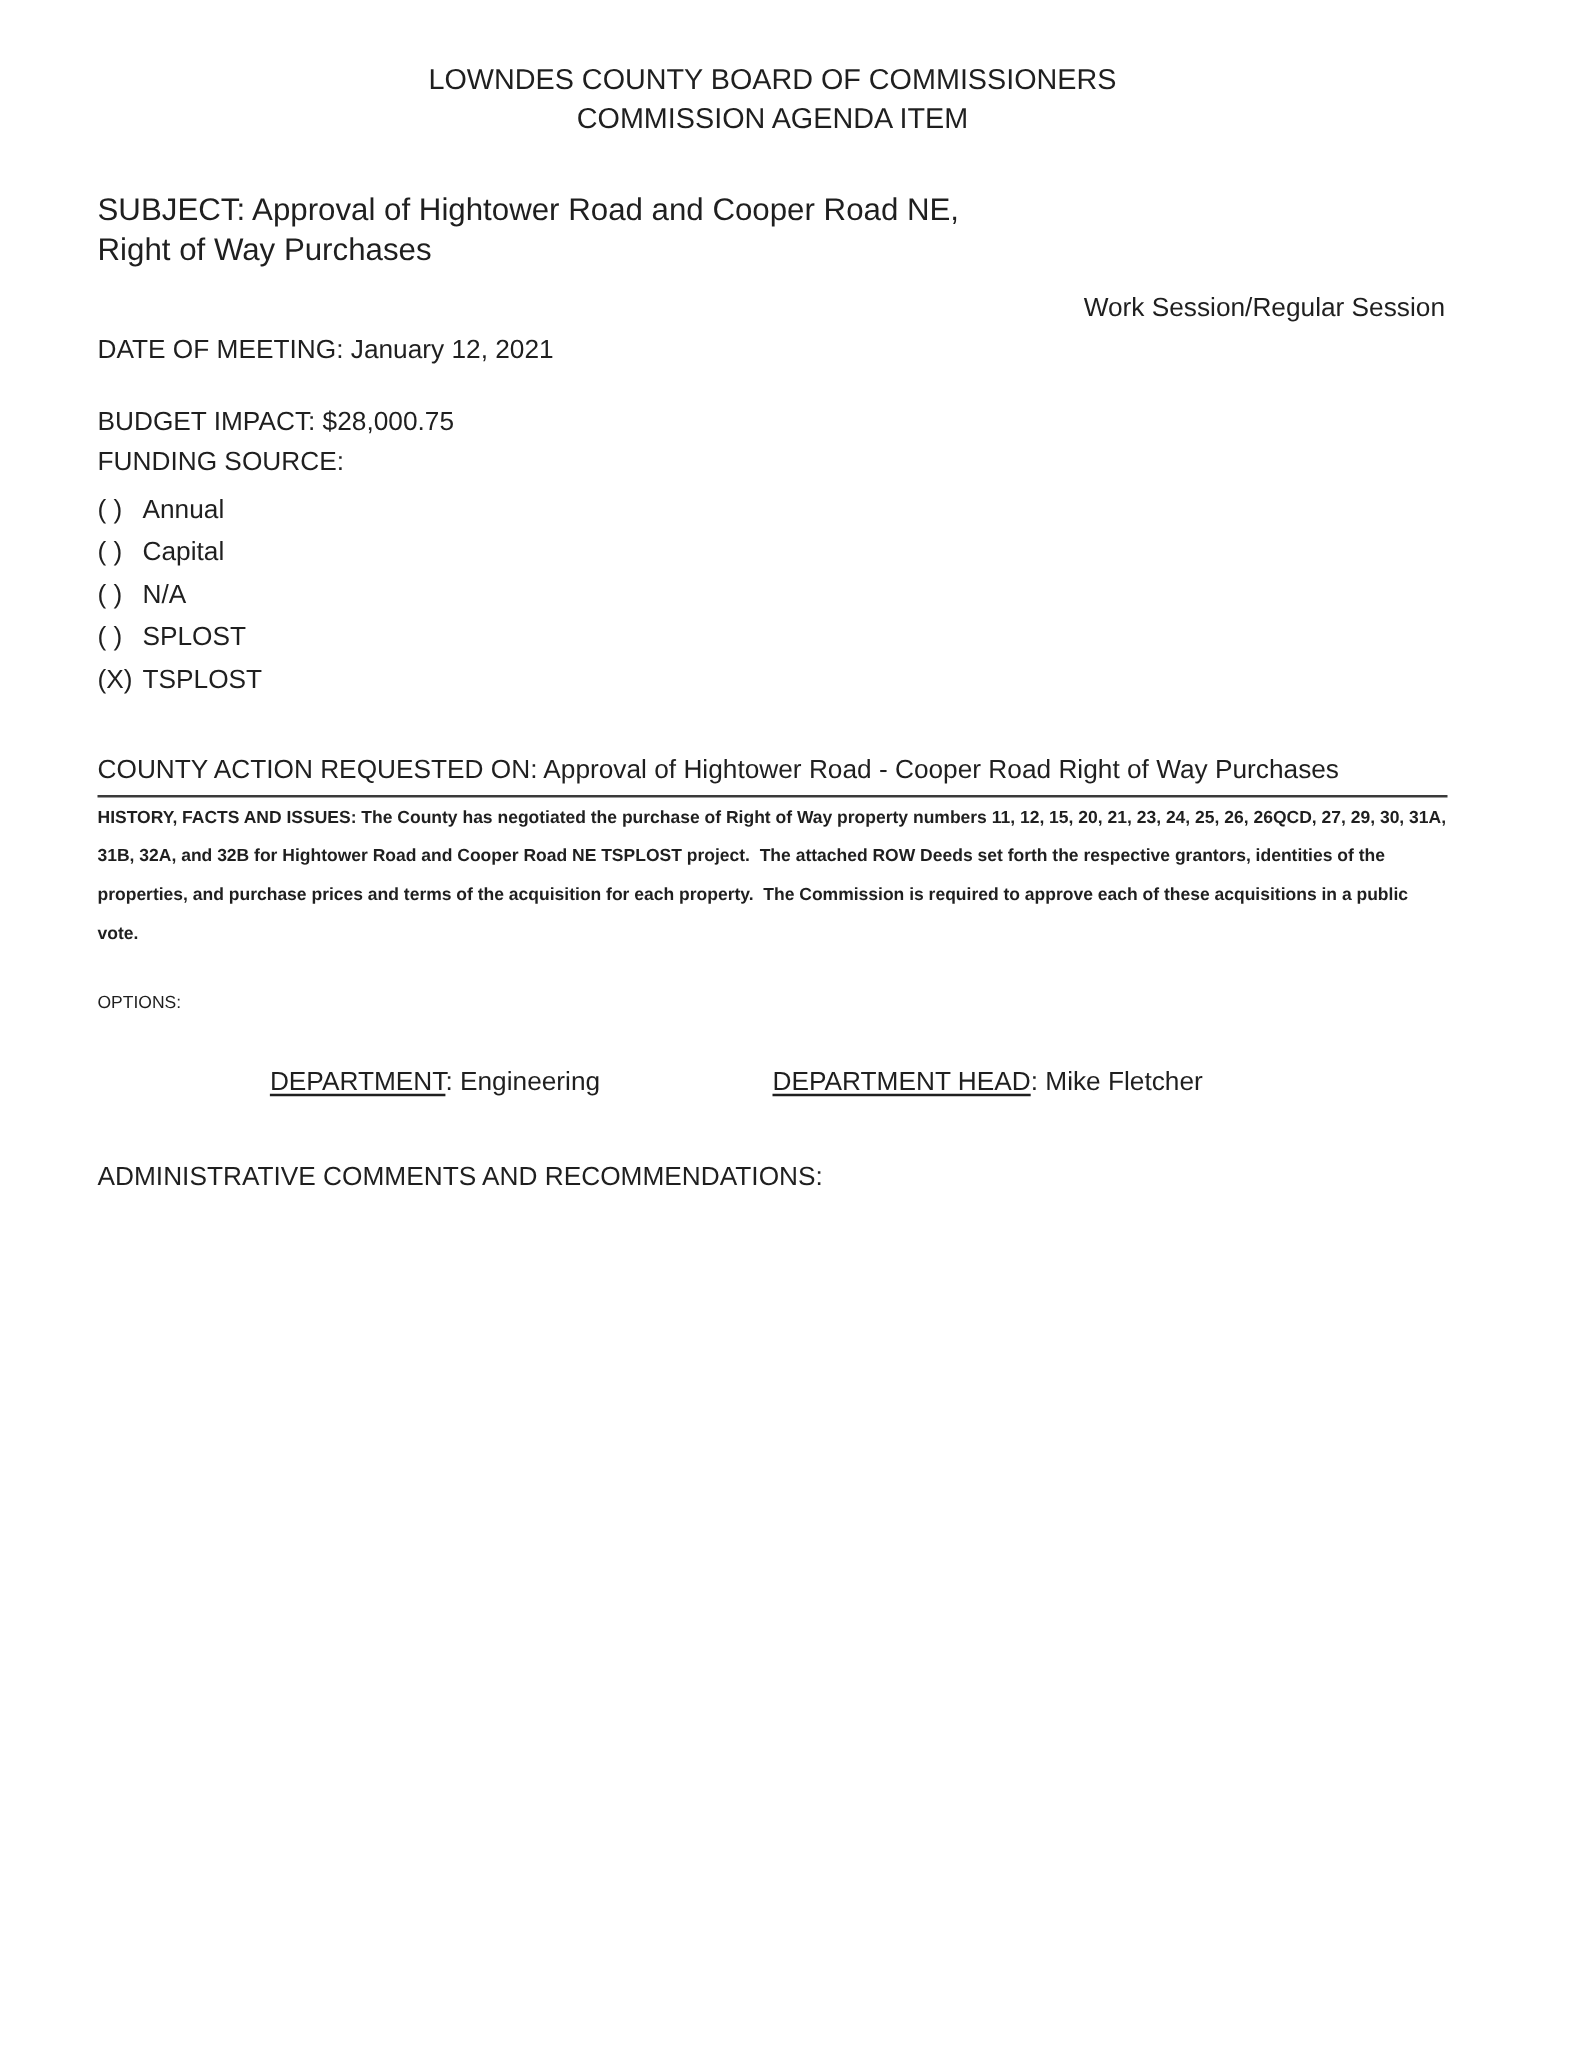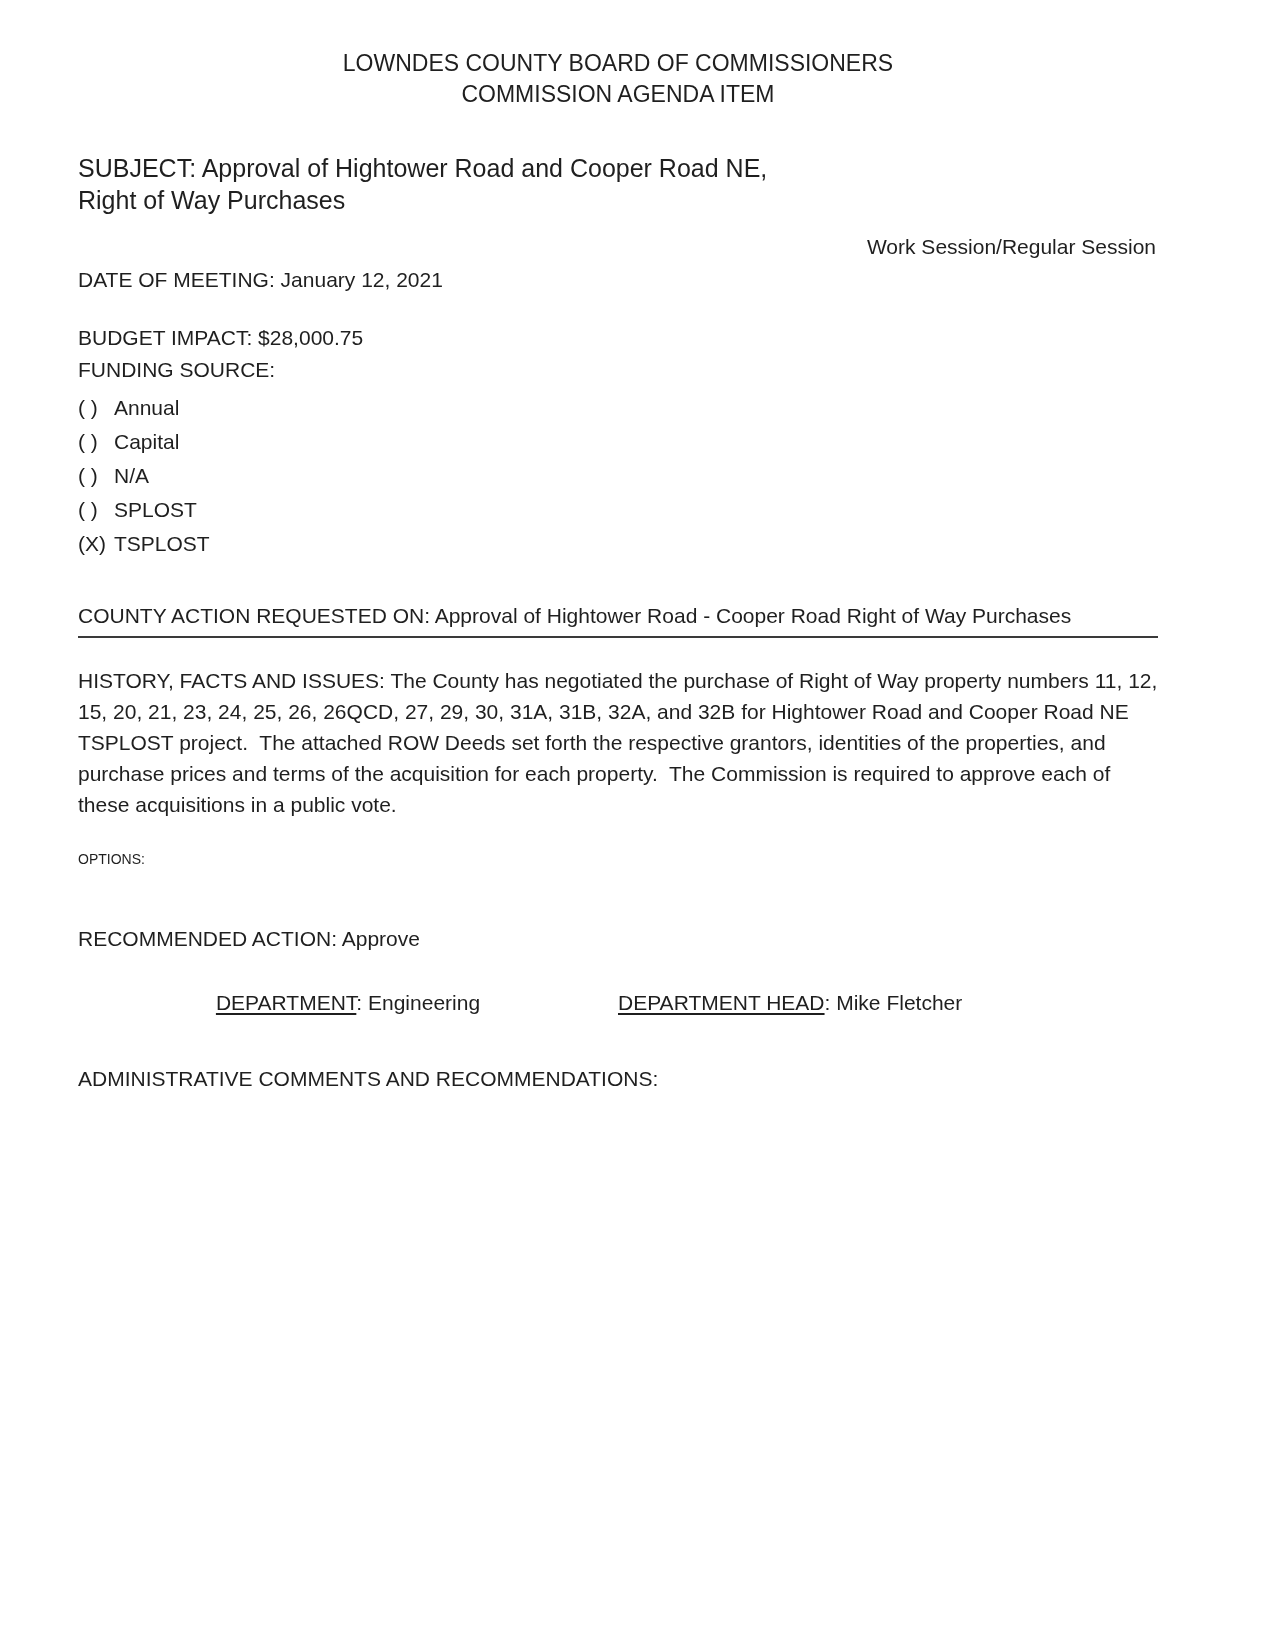--- a/index.html
+++ b/index.html
@@ -68,24 +68,25 @@
   }
   .county-action {
     margin-top: 40px;
     font-size: 21px;
     line-height: 30px;
     border-bottom: 2px solid #3a3a3a;
     padding-bottom: 5px;
     white-space: pre-wrap;
   }
   .history {
-    margin-top: 27px;
-    font-size: 21px;
+    margin-top: 0;
+    font-size: 14px;
     line-height: 31px;
     white-space: pre-wrap;
+    font-weight: bold;
   }
   .options-row {
     margin-top: 24px;
     display: flex;
     font-size: 14px;
     line-height: 31px;
   }
   .options-label {
     width: 103px;
     flex: 0 0 103px;
@@ -171,21 +172,20 @@
   </div>
 
   <div class="county-action">COUNTY ACTION REQUESTED ON: Approval of Hightower Road - Cooper Road Right of Way Purchases</div>
 
   <div class="history">HISTORY, FACTS AND ISSUES: The County has negotiated the purchase of Right of Way property numbers 11, 12, 15, 20, 21, 23, 24, 25, 26, 26QCD, 27, 29, 30, 31A, 31B, 32A, and 32B for Hightower Road and Cooper Road NE TSPLOST project.  The attached ROW Deeds set forth the respective grantors, identities of the properties, and purchase prices and terms of the acquisition for each property.  The Commission is required to approve each of these acquisitions in a public vote.</div>
 
   <div class="options-row">
     <div class="options-label">OPTIONS:</div>
   </div>
 
-  <div class="recommended">RECOMMENDED ACTION: Approve</div>
 
   <div class="dept-row">
     <div class="dept-left">
       <span class="ul-label">DEPARTMENT</span><span>: Engineering</span>
     </div>
     <div>
       <span class="ul-label">DEPARTMENT HEAD</span><span>: Mike Fletcher</span>
     </div>
   </div>
 

